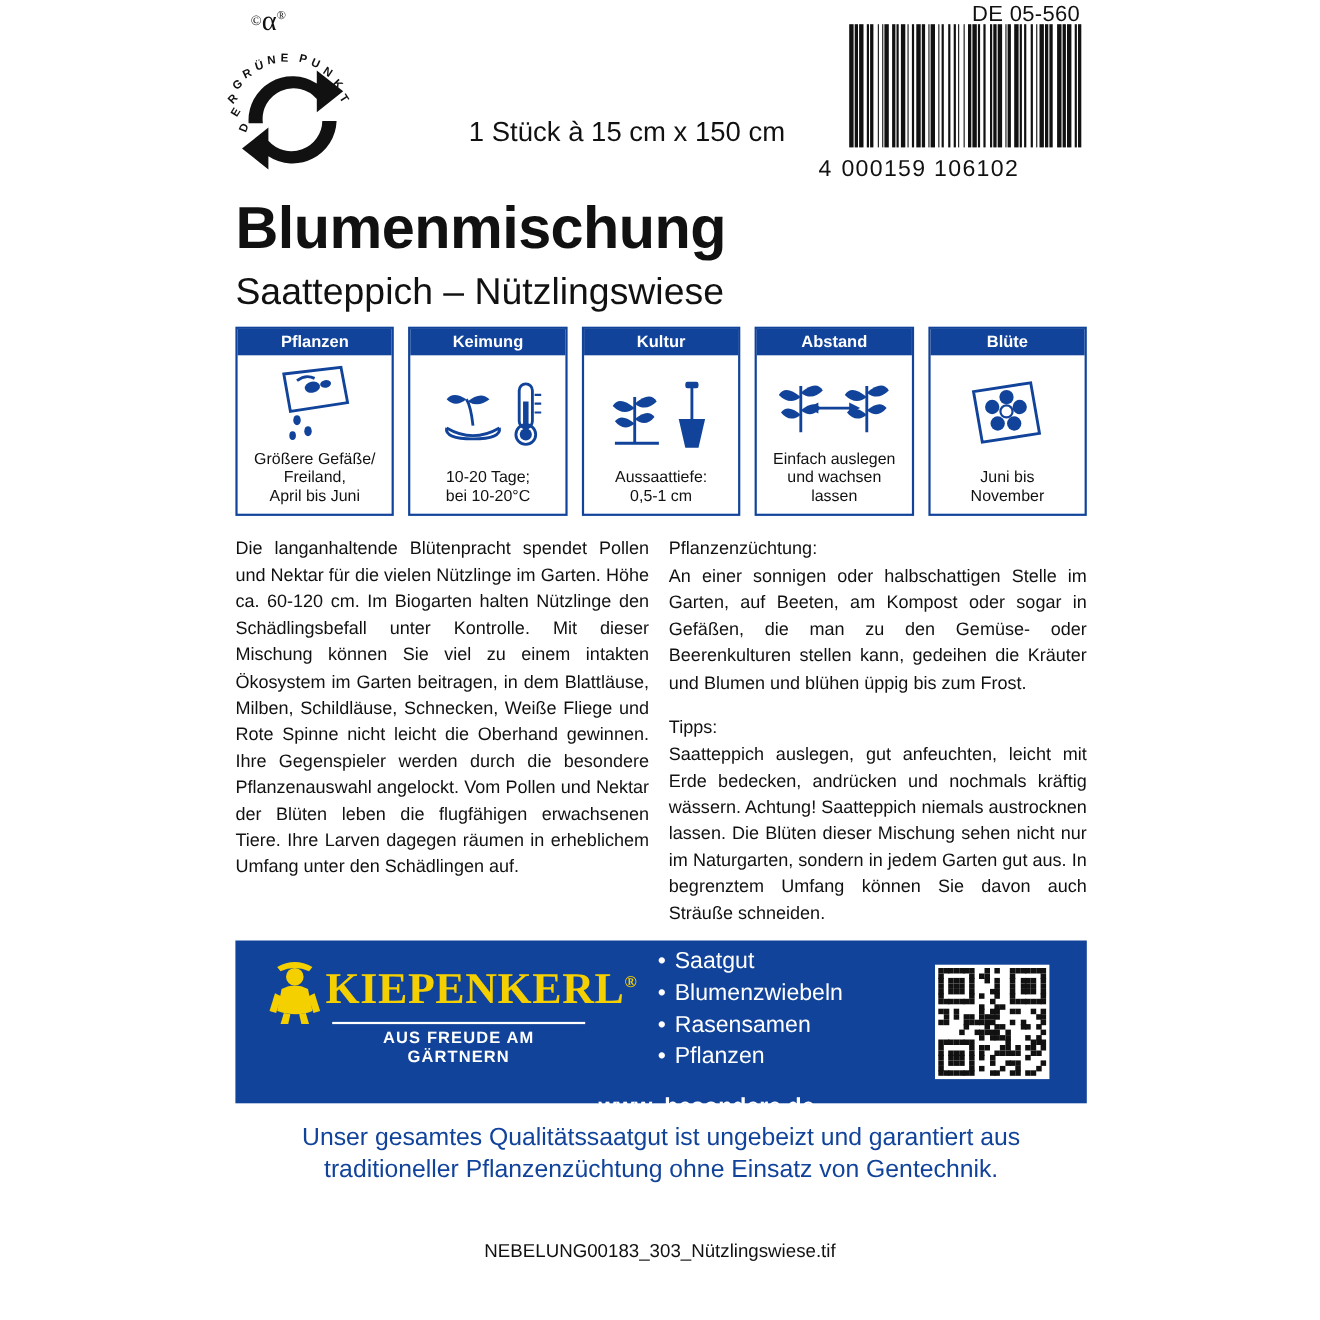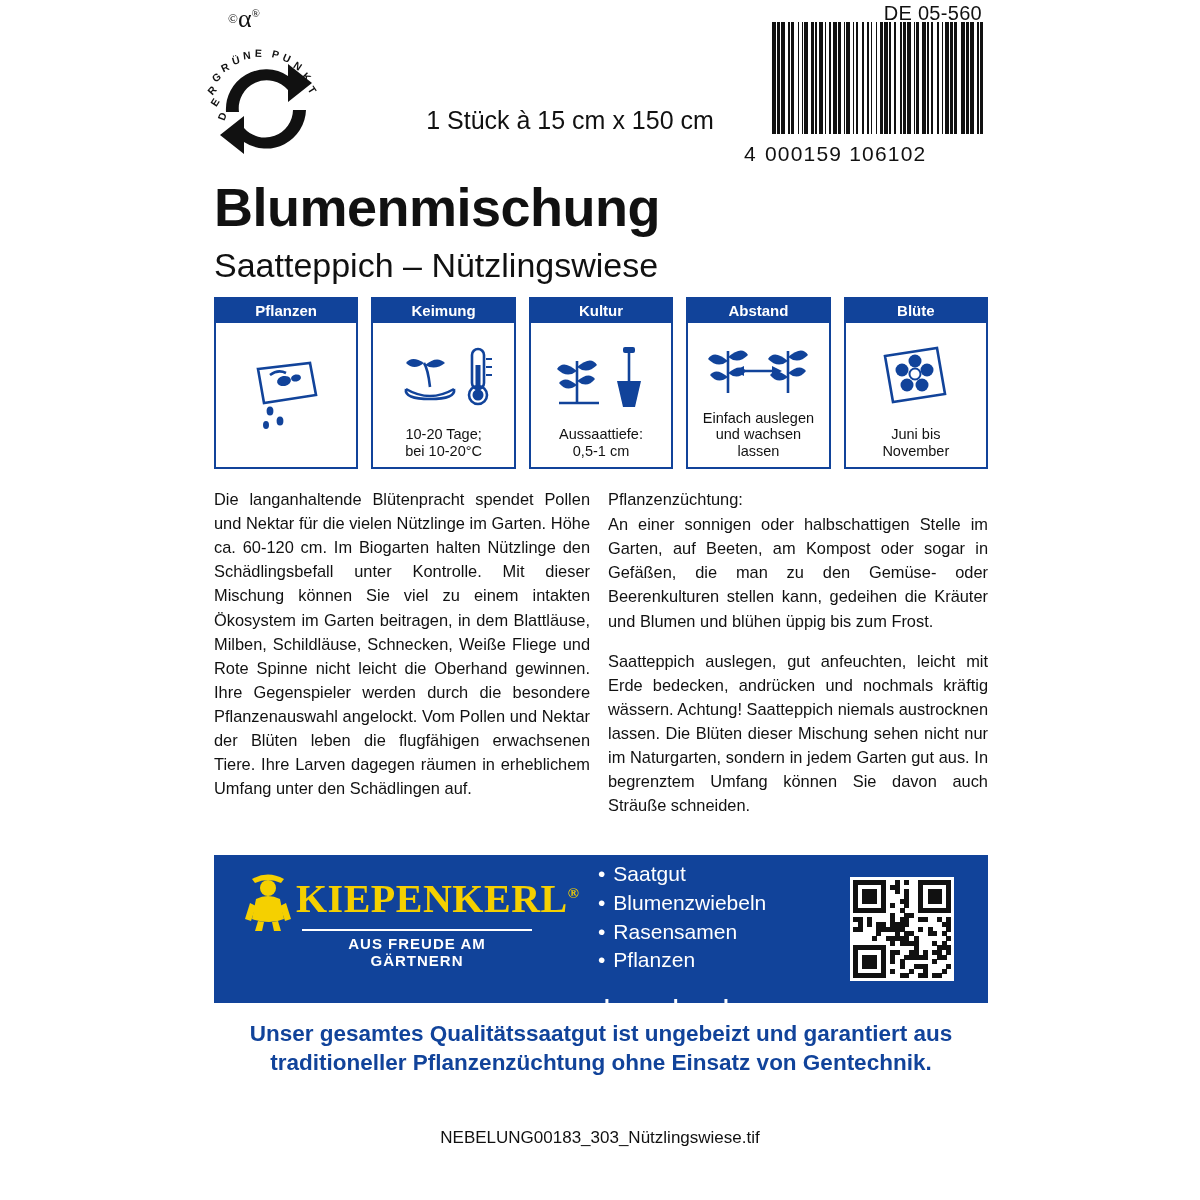--- a/index.html
+++ b/index.html
@@ -113,21 +113,21 @@
   .brand-list { color:#fff; font-size:21px; line-height:1.33; margin-left:14px; }
   .brand-list li { list-style:none; margin:0 0 1px; }
   .brand-list li:before { content:"\2022"; margin-right:8px; }
   .brand-url { margin-top:12px; font-size:21px; font-weight:bold; color:#fff; }
   .qr { position:absolute; right:34px; top:22px; width:104px; height:104px; background:#fff; padding:3px; }
   .qr canvas, .qr .grid { width:98px; height:98px; display:block; }
 
   
   .quality {
     position:absolute; left:214px; top:1020px; width:774px;
-    text-align:center; color:#11439a; font-weight:bold;
+    text-align:center; color:#11439a; font-weight:normal;
     font-size:22.5px; line-height:1.28;
   }
   .filename {
     position:absolute; left:0; top:1128px; width:1200px;
     text-align:center; font-size:17px; color:#111;
   }
 </style>
 </head>
 <body>
 
@@ -233,20 +233,23 @@
           </g>
           <ellipse cx="44" cy="20" rx="7" ry="5" fill="#11439a" transform="rotate(-12 44 20)"></ellipse>
           <ellipse cx="56" cy="17" rx="5" ry="3.5" fill="#11439a" transform="rotate(-12 56 17)"></ellipse>
           <g fill="#11439a">
             <ellipse cx="30" cy="50" rx="3.4" ry="4.6"></ellipse>
             <ellipse cx="40" cy="60" rx="3.4" ry="4.6"></ellipse>
             <ellipse cx="26" cy="64" rx="3" ry="4"></ellipse>
           </g>
         </svg>
       </div>
+      <div class="cap" style="white-space: pre-line;">Größere Gefäße/
+Freiland,
+April bis Juni</div>
     </div>
 
     <div class="iconbox">
       <div class="hd">Keimung</div>
       <div class="art">
         <svg width="108" height="72" viewBox="0 0 108 72">
           <g fill="none" stroke="#11439a" stroke-width="2.6">
             <path d="M40 46 q-2 -18 -6 -24"></path>
             <path d="M34 22 q-12 -8 -18 0 q8 8 18 0Z" fill="#11439a" stroke="none"></path>
             <path d="M35 24 q12 -10 20 -2 q-10 8 -20 2Z" fill="#11439a" stroke="none"></path>
@@ -340,20 +343,21 @@
 November</div>
     </div>
 
   </div>
 
   <div class="col-left">Die langanhaltende Blütenpracht spendet Pollen und Nektar für die vielen Nützlinge im Garten. Höhe ca. 60-120 cm. Im Biogarten halten Nützlinge den Schädlingsbefall unter Kontrolle. Mit dieser Mischung können Sie viel zu einem intakten Ökosystem im Garten beitragen, in dem Blattläuse, Milben, Schildläuse, Schnecken, Weiße Fliege und Rote Spinne nicht leicht die Oberhand gewinnen. Ihre Gegenspieler werden durch die besondere Pflanzenauswahl angelockt. Vom Pollen und Nektar der Blüten leben die flugfähigen erwachsenen Tiere. Ihre Larven dagegen räumen in erheblichem Umfang unter den Schädlingen auf.</div>
 
   <div class="col-right">
     <h4>Pflanzenzüchtung:</h4>
     <p>An einer sonnigen oder halbschattigen Stelle im Garten, auf Beeten, am Kompost oder sogar in Gefäßen, die man zu den Gemüse- oder Beerenkulturen stellen kann, gedeihen die Kräuter und Blumen und blühen üppig bis zum Frost.</p>
+    <h4 class="tips-head">Tipps:</h4>
     <p>Saatteppich auslegen, gut anfeuchten, leicht mit Erde bedecken, andrücken und nochmals kräftig wässern. Achtung! Saatteppich niemals austrocknen lassen. Die Blüten dieser Mischung sehen nicht nur im Naturgarten, sondern in jedem Garten gut aus. In begrenztem Umfang können Sie davon auch Sträuße schneiden.</p>
   </div>
 
   <div class="brand">
     <div class="brand-logo">
       <svg class="k-mark" width="52" height="62" viewBox="0 0 52 62">
         <g fill="#f5d000">
           <path d="M10 10 q16 -9 32 0 l-3 4 q-13 -6 -26 0 Z"></path>
           <circle cx="26" cy="19" r="8"></circle>
           <path d="M14 30 q12 -6 24 0 l4 20 q-14 6 -32 0 Z"></path>

